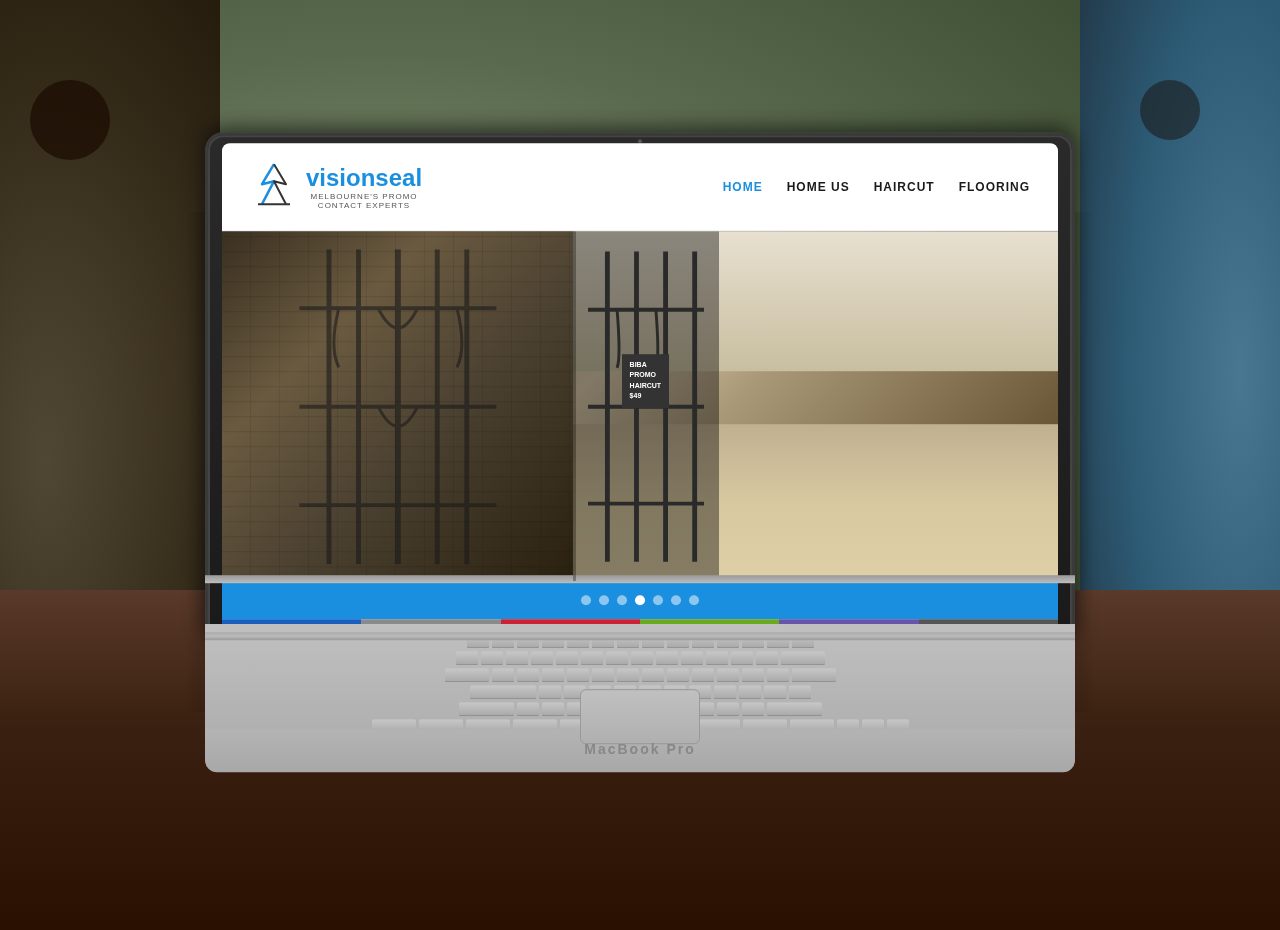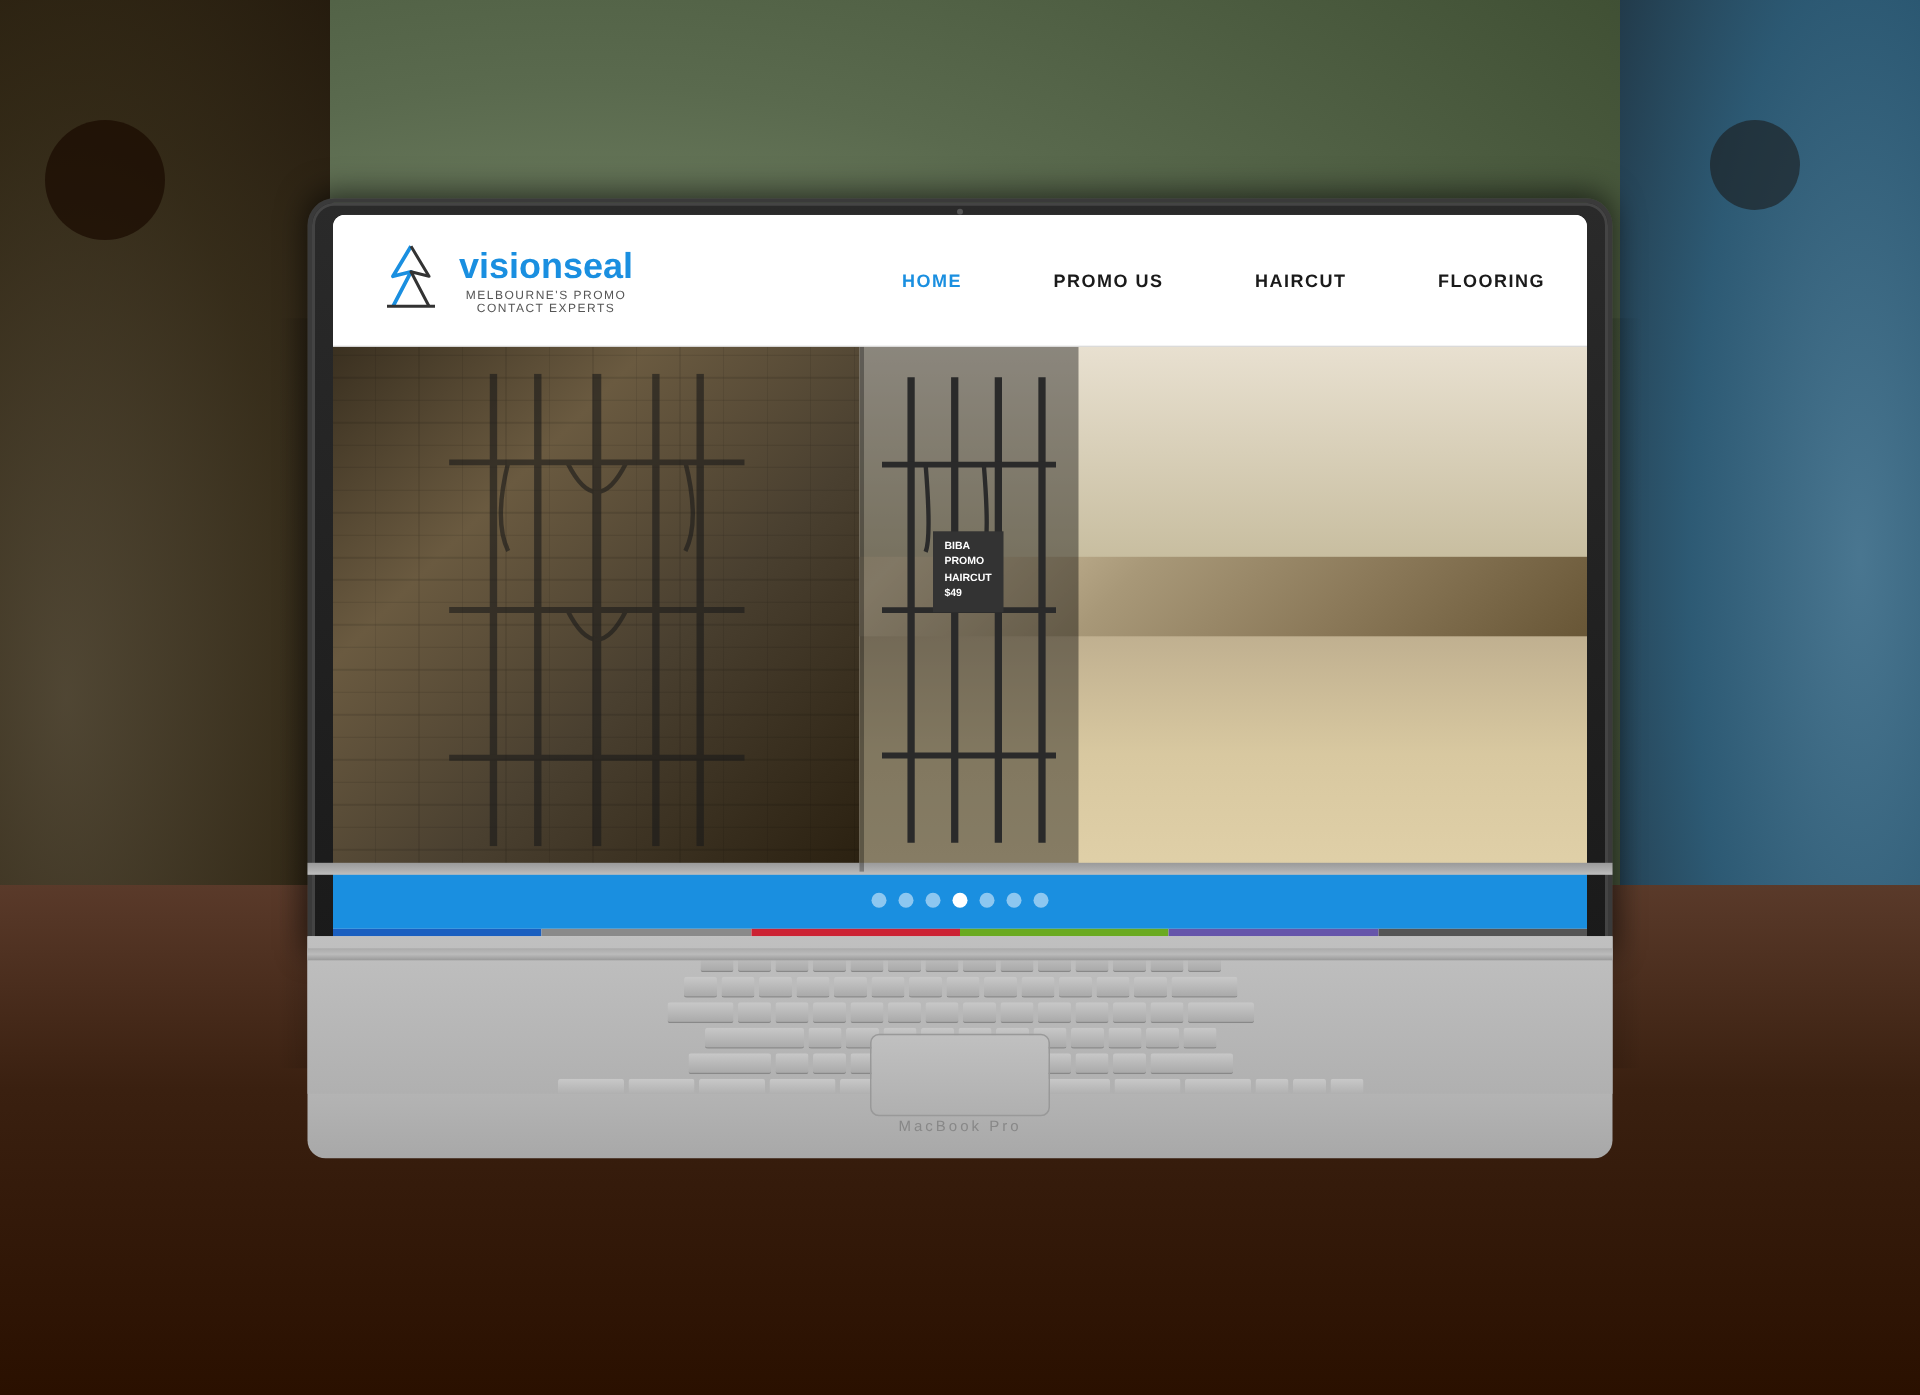--- a/index.html
+++ b/index.html
@@ -137,21 +137,20 @@
       gap: 24px;
       align-items: center;
     }
     .nav-link {
       font-size: 12px;
       font-weight: bold;
       letter-spacing: 1px;
       color: #1a1a1a;
       text-decoration: none;
       cursor: pointer;
-      margin-left: 37px;
     }
     .nav-link.active {
       color: #1a8fe0;
     }
 
     
     .hero-area {
       height: 350px;
       position: relative;
       overflow: hidden;
@@ -340,24 +339,25 @@
     .key.wide { max-width: 44px; }
     .key.wider { max-width: 66px; }
     .key.space { max-width: 180px; }
 
     
     .macbook-label {
       position: absolute;
       bottom: 15px;
       left: 50%;
       transform: translateX(-50%);
-      font-size: 10px;
+      font-size: 14px;
       color: #888;
       letter-spacing: 2px;
       font-family: 'Helvetica Neue', sans-serif;
+      font-weight: bold;
     }
 
     
     .trackpad {
       position: absolute;
       bottom: 28px;
       left: 50%;
       transform: translateX(-50%);
       width: 120px;
       height: 55px;
@@ -445,21 +445,21 @@
                 <span>vision</span><span style="color:#1a8fe0;font-weight:bold;">seal</span>
               </div>
               <div class="logo-sub">
                 <span>MELBOURNE'S PROMO</span><br>
                 <span>CONTACT EXPERTS</span>
               </div>
             </div>
           </div>
           <div class="nav-links">
             <a class="nav-link active">HOME</a>
-            <a class="nav-link">PROMO US</a>
+            <a class="nav-link">HOME US</a>
             <a class="nav-link">HAIRCUT</a>
             <a class="nav-link">FLOORING</a>
           </div>
         </nav>
 
         <div class="hero-area">
           <div class="hero-image-composite">
 
             <div class="hero-panel-left">
               <div class="gate-overlay">

